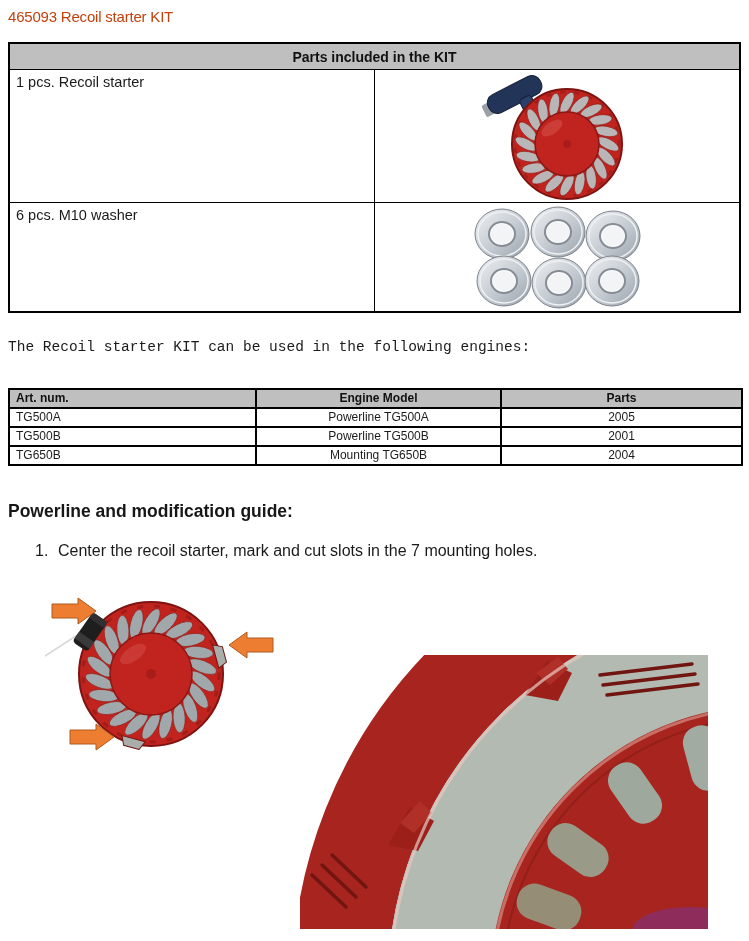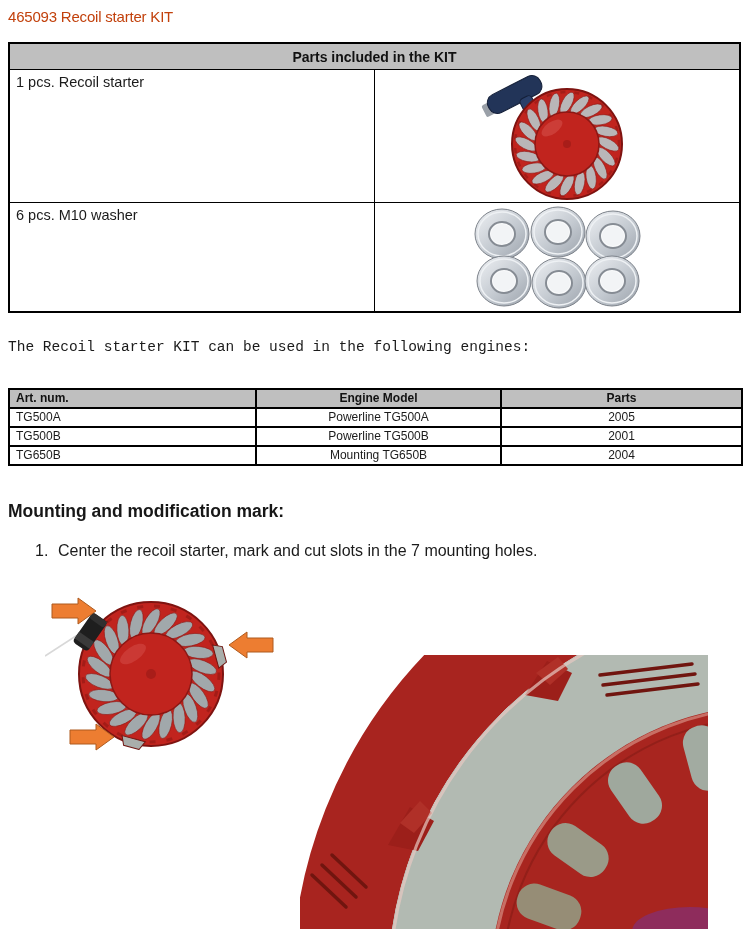--- a/index.html
+++ b/index.html
@@ -240,21 +240,21 @@
         <td>2001</td>
       </tr>
       <tr>
         <td class="col-art">TG650B</td>
         <td>Mounting TG650B</td>
         <td>2004</td>
       </tr>
     </tbody>
   </table>
 
-  <h2 class="guide-heading">Mounting and modification mark:</h2>
+  <h2 class="guide-heading">Powerline and modification guide:</h2>
 
   <div class="step">
     <span class="step-num">1.</span>
     <span class="step-text">Center the recoil starter, mark and cut slots in the 7 mounting holes.</span>
   </div>
 
 </div>
 
 <div class="mounting-photo">
   <svg width="255" height="210" viewBox="0 0 255 210">

